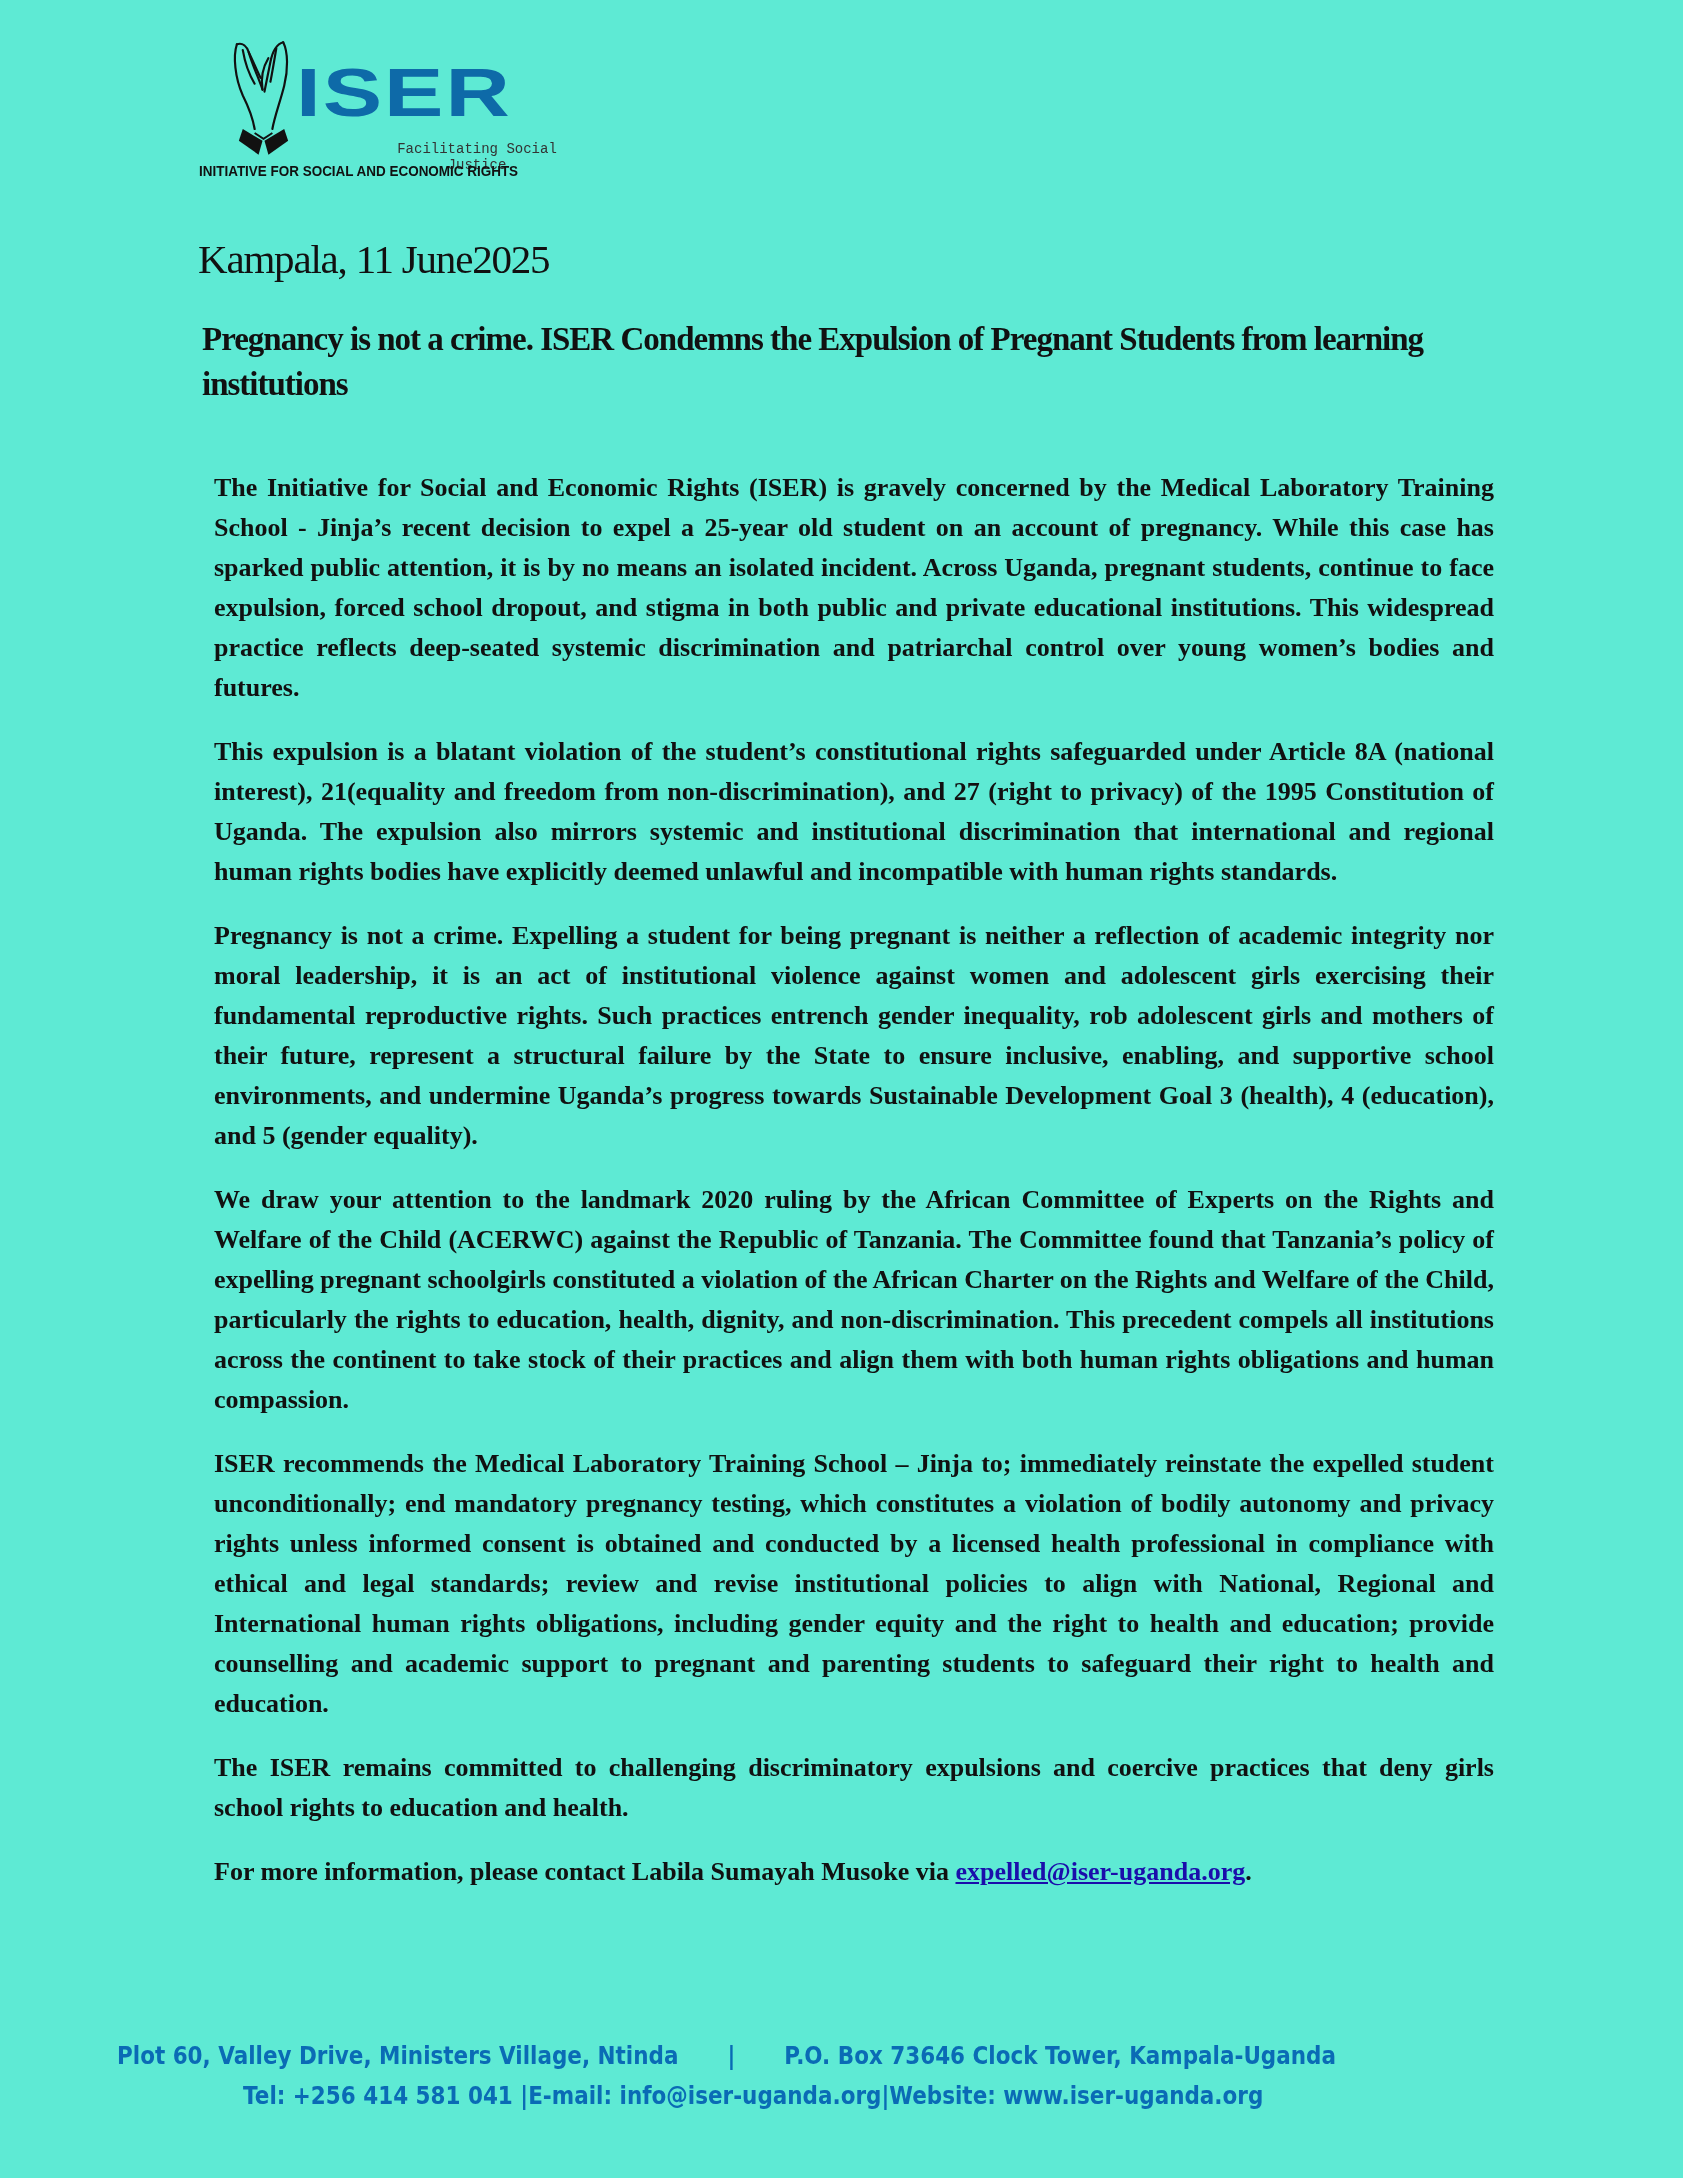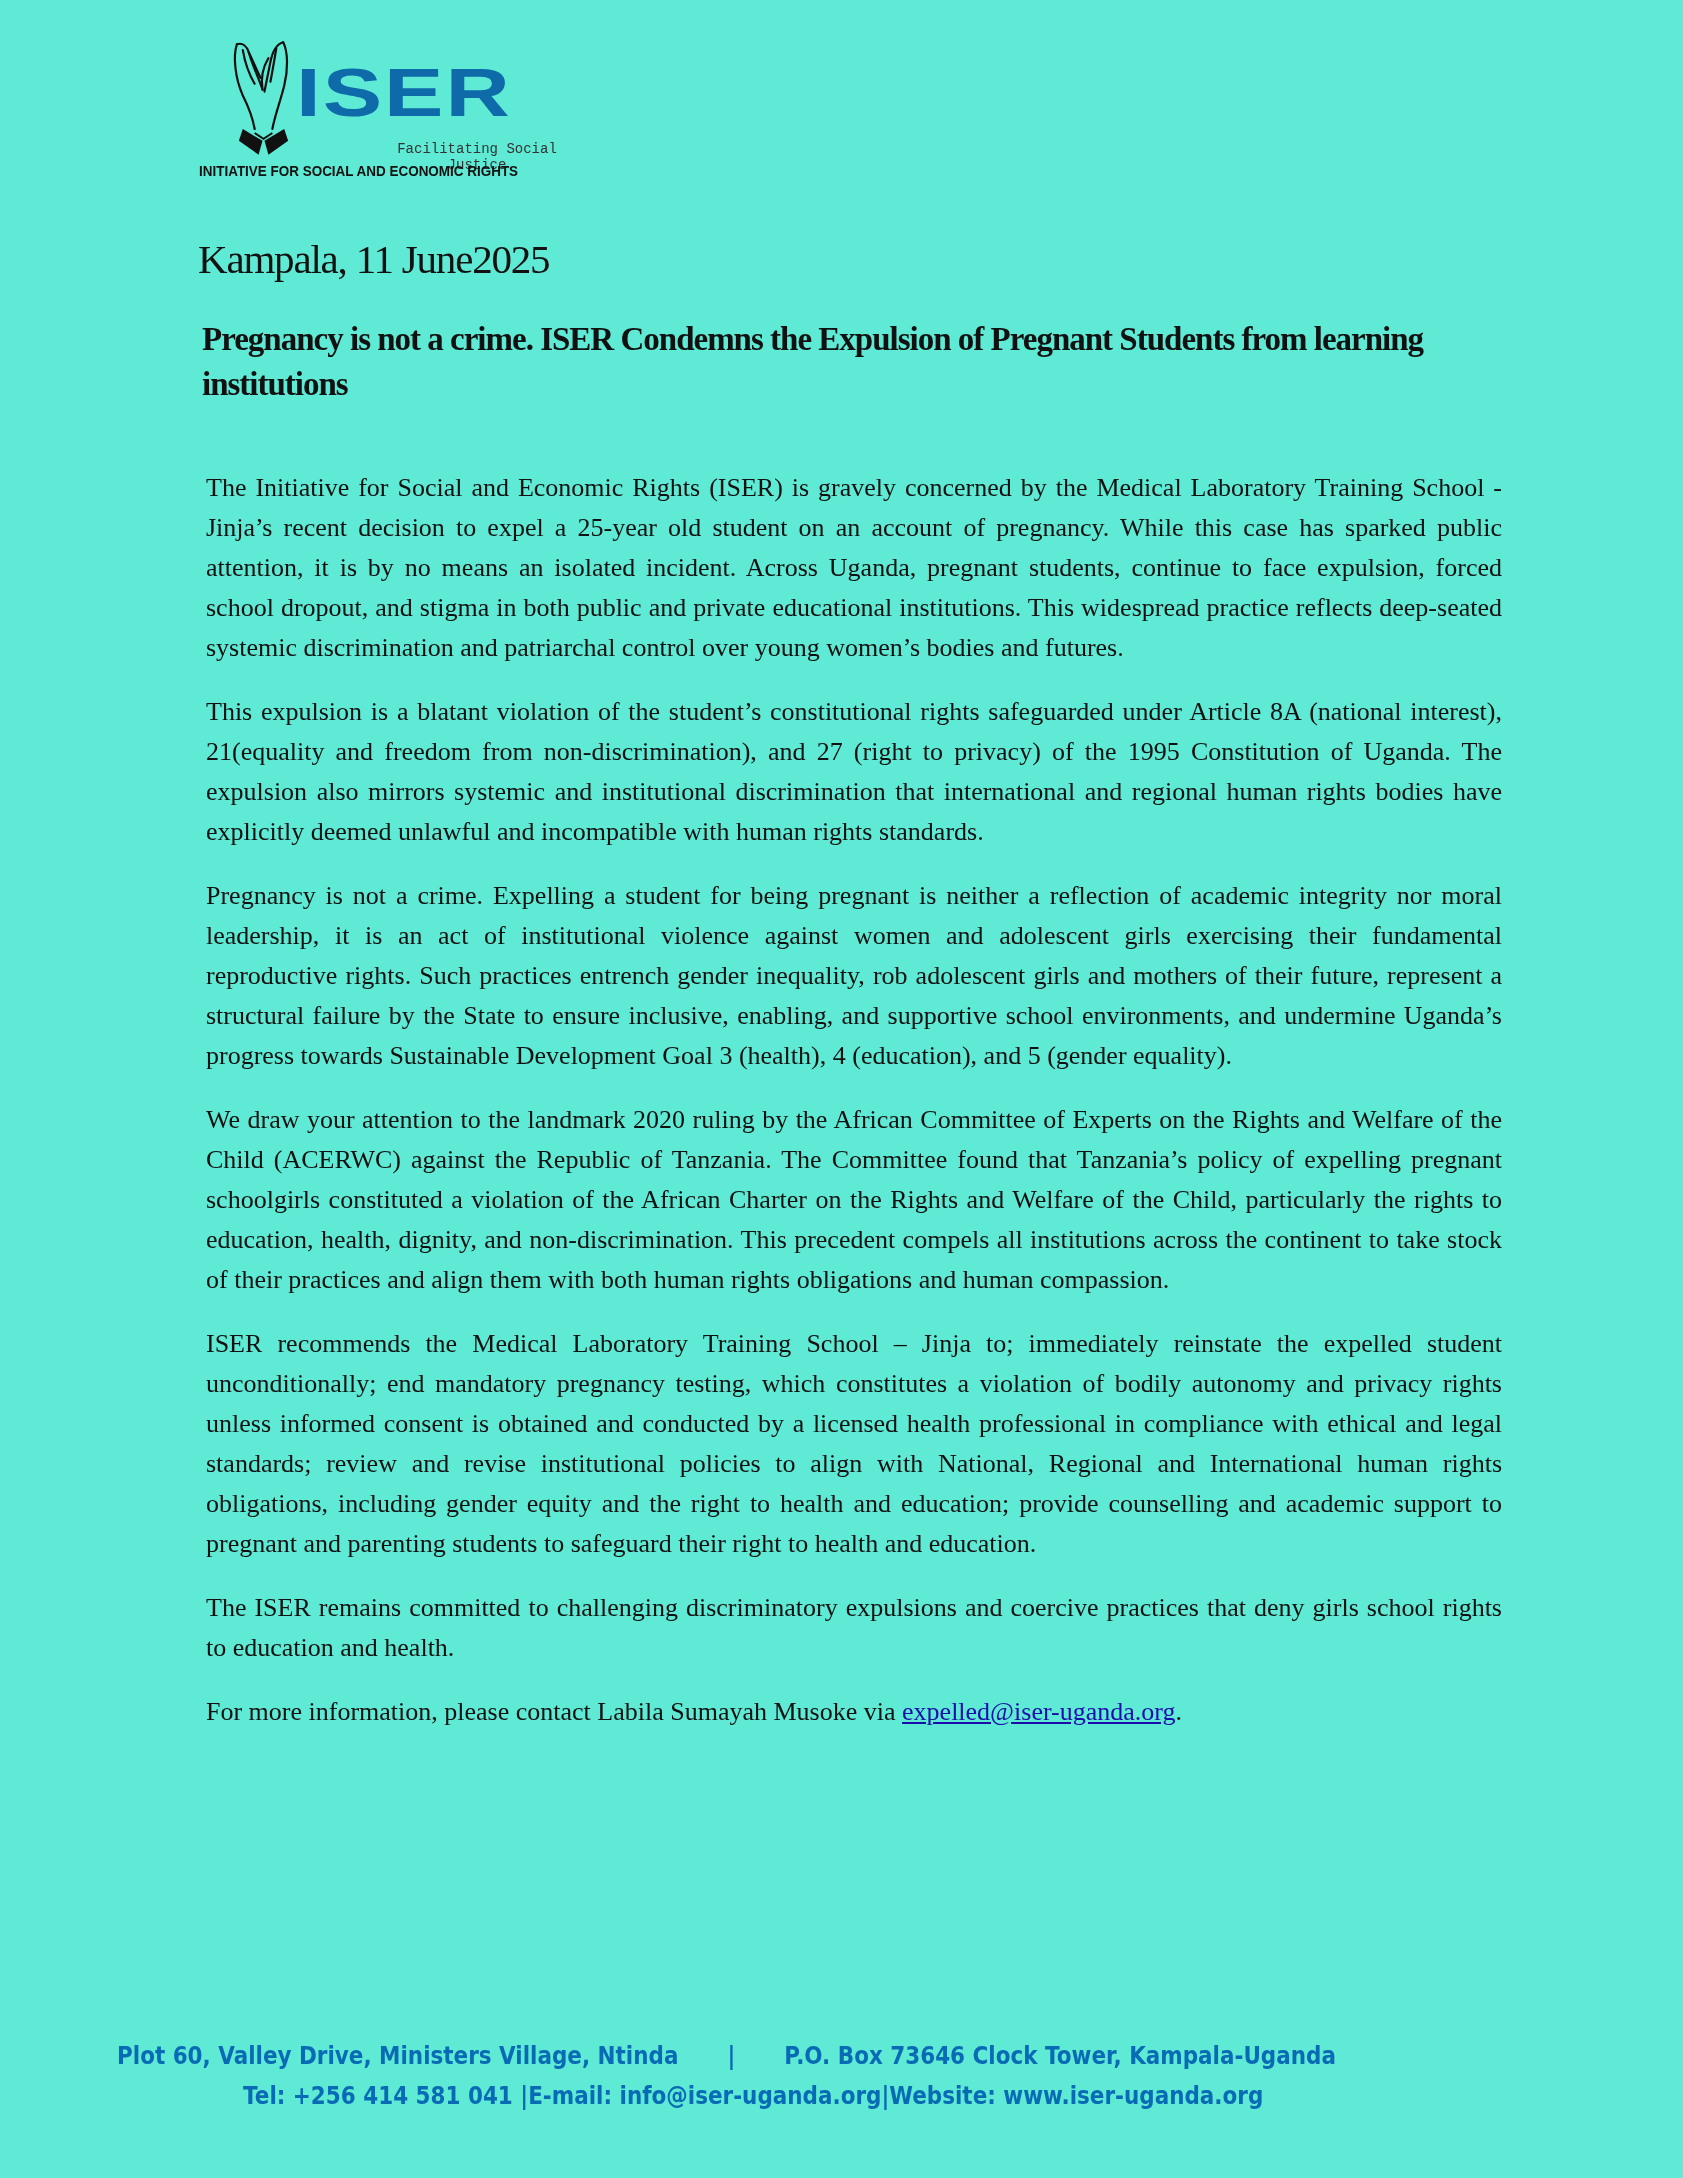--- a/index.html
+++ b/index.html
@@ -23,21 +23,21 @@
     position: absolute; left: 6px; top: 132px; white-space: nowrap;
     font-family: "Liberation Sans", sans-serif; font-weight: bold;
     font-size: 15.3px; color: #111; transform: scaleX(0.88); transform-origin: left top;
   }
 
   
   .content { position: absolute; left: 198px; top: 236px; width: 1312px;
     font-family: "Liberation Serif", serif; color: #111; }
   .dateline { font-size: 41px; letter-spacing: -1.2px; margin: 0; line-height: 46px; }
   .title { font-size: 33px; font-weight: bold; letter-spacing: -1px; margin: 35px 0 0 4px; line-height: 45px; }
-  .para { font-size: 26px; line-height: 40px; text-align: justify; margin: 8px; }
+  .para { font-size: 26px; line-height: 40px; text-align: justify; margin: 16px; font-weight: bold; }
   .para + .para { margin-top: 24px; }
   .first-para { margin-top: 61px !important; }
   .email-link { color: #1a0dab; text-decoration: underline; }
 
   
   .footer { position: absolute; left: 0; top: 2041px; width: 1683px;
     font-family: "DejaVu Sans", sans-serif; font-weight: bold; color: #0a6bb5;
     font-size: 25px; }
   .footer .line1 { position: absolute; left: 117px; top: 0; white-space: nowrap; transform: scaleX(0.86); transform-origin: left top; }
   .footer .line1 .sep { display: inline-block; margin: 0 57px; }

